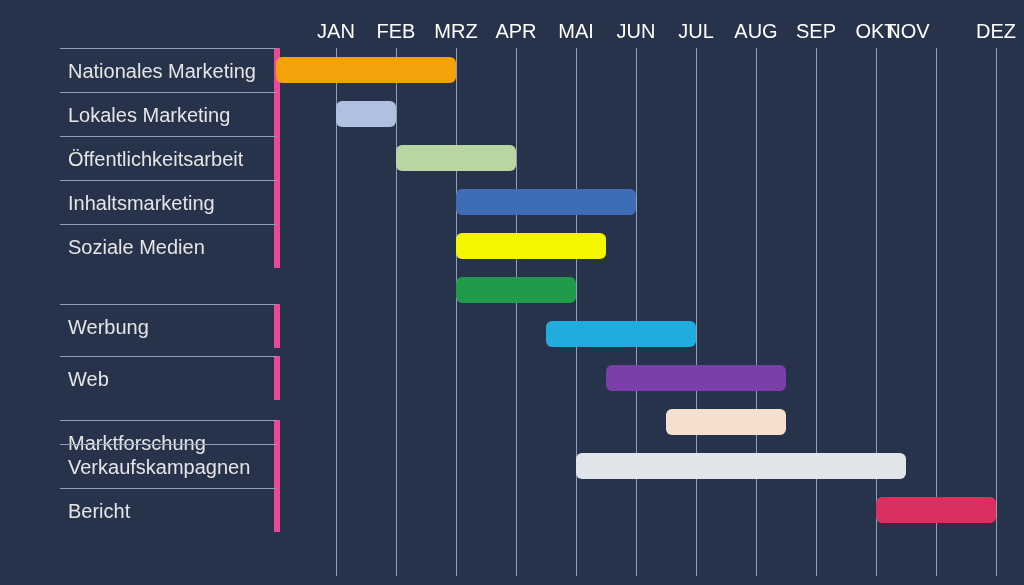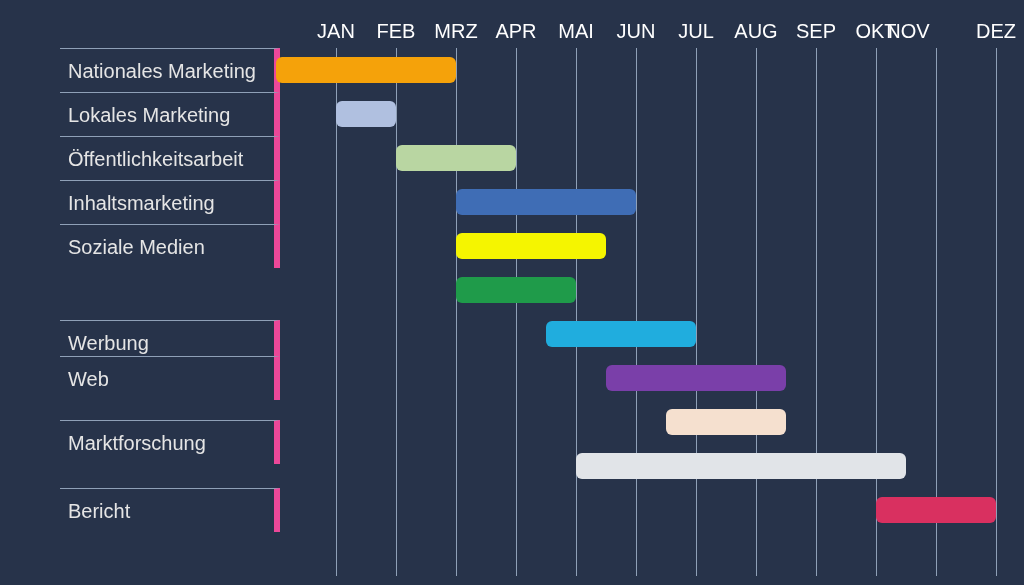--- a/index.html
+++ b/index.html
@@ -82,23 +82,24 @@
   <div class="month-header" style="left:786px;width:60px">SEP</div>
   <div class="month-header" style="left:846px;width:60px">OKT</div>
   <div class="month-header" style="left:878px;width:60px">NOV</div>
   <div class="month-header" style="left:966px;width:60px">DEZ</div>
 
   <div class="label-cell" style="top:48px">Nationales Marketing</div>
   <div class="label-cell" style="top:136px">Öffentlichkeitsarbeit</div>
   <div class="label-cell" style="top:92px">Lokales Marketing</div>
   <div class="label-cell" style="top:180px">Inhaltsmarketing</div>
   <div class="label-cell" style="top:224px">Soziale Medien</div>
-  <div class="label-cell" style="top:320px">Werbung</div>
+  <div class="label-cell" style="top:304px">Werbung</div>
   <div class="label-cell" style="top:356px">Web</div>
   <div class="label-cell" style="top:420px">Marktforschung</div>
+  <div class="label-cell" style="top:444px">Verkaufskampagnen</div>
   <div class="label-cell" style="top:488px">Bericht</div>
 
   <div class="grid-area">
     <div class="vline" style="left:60px"></div>
     <div class="vline" style="left:120px"></div>
     <div class="vline" style="left:180px"></div>
     <div class="vline" style="left:240px"></div>
     <div class="vline" style="left:300px"></div>
     <div class="vline" style="left:360px"></div>
     <div class="vline" style="left:420px"></div>

